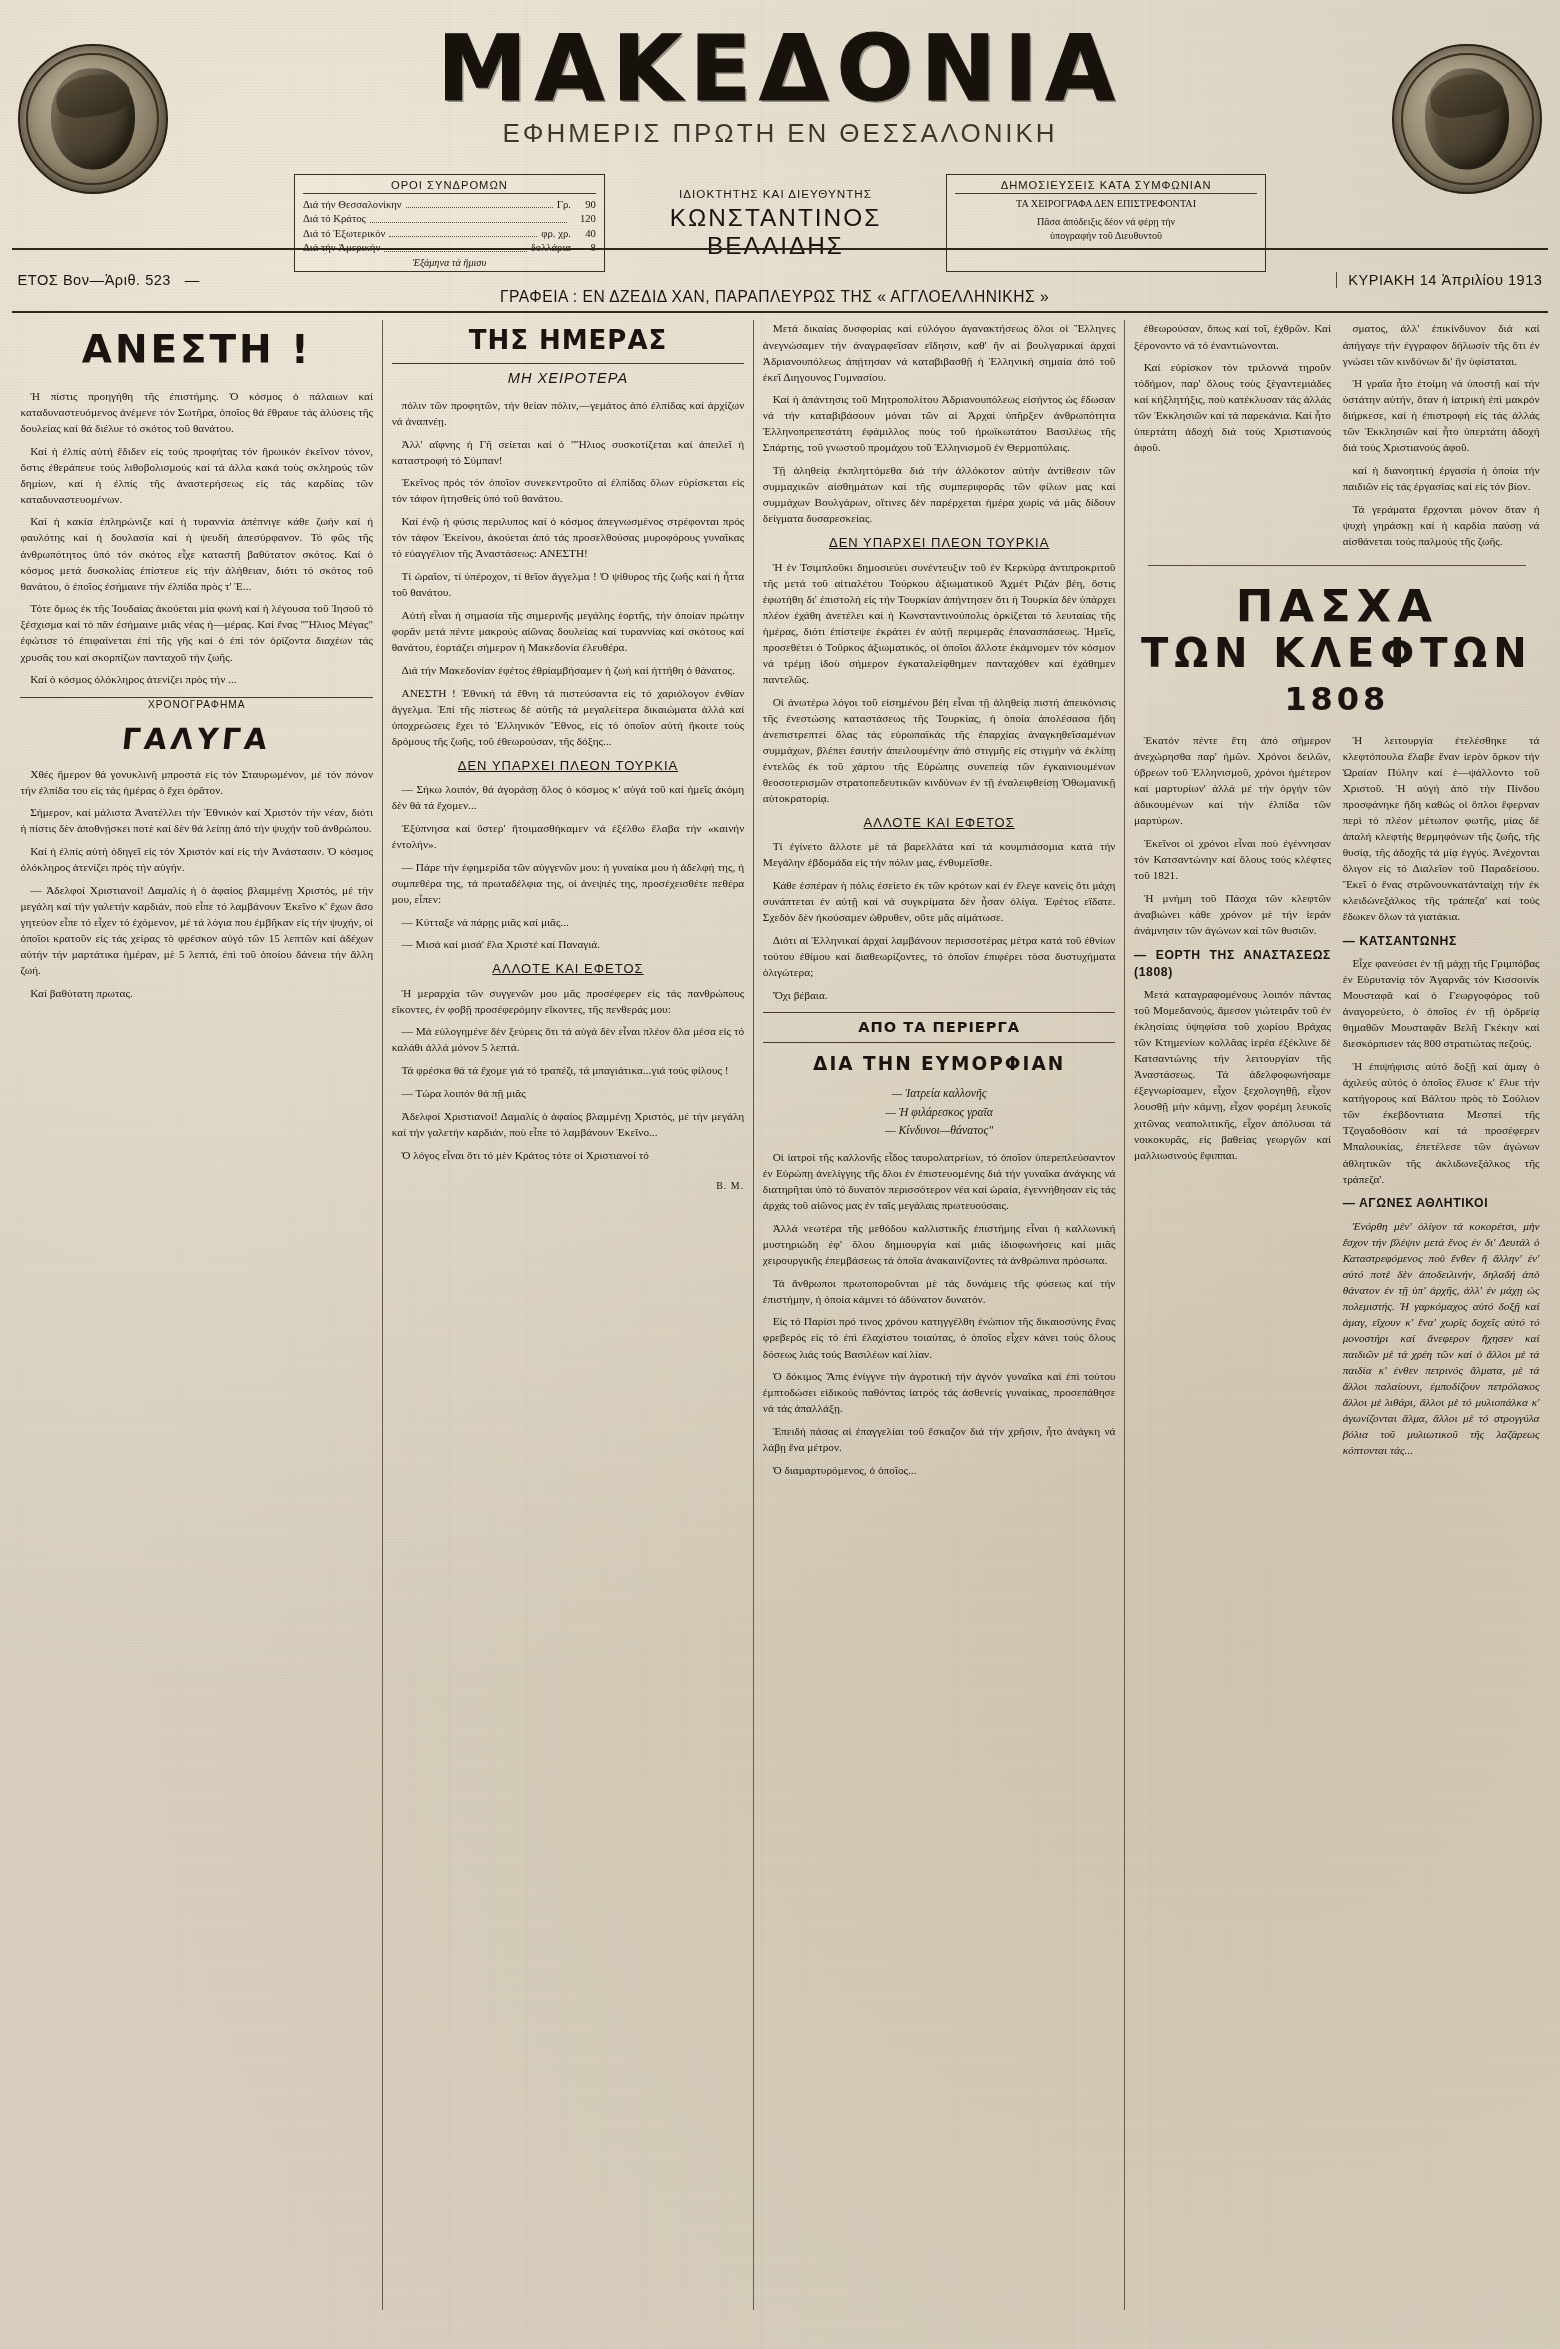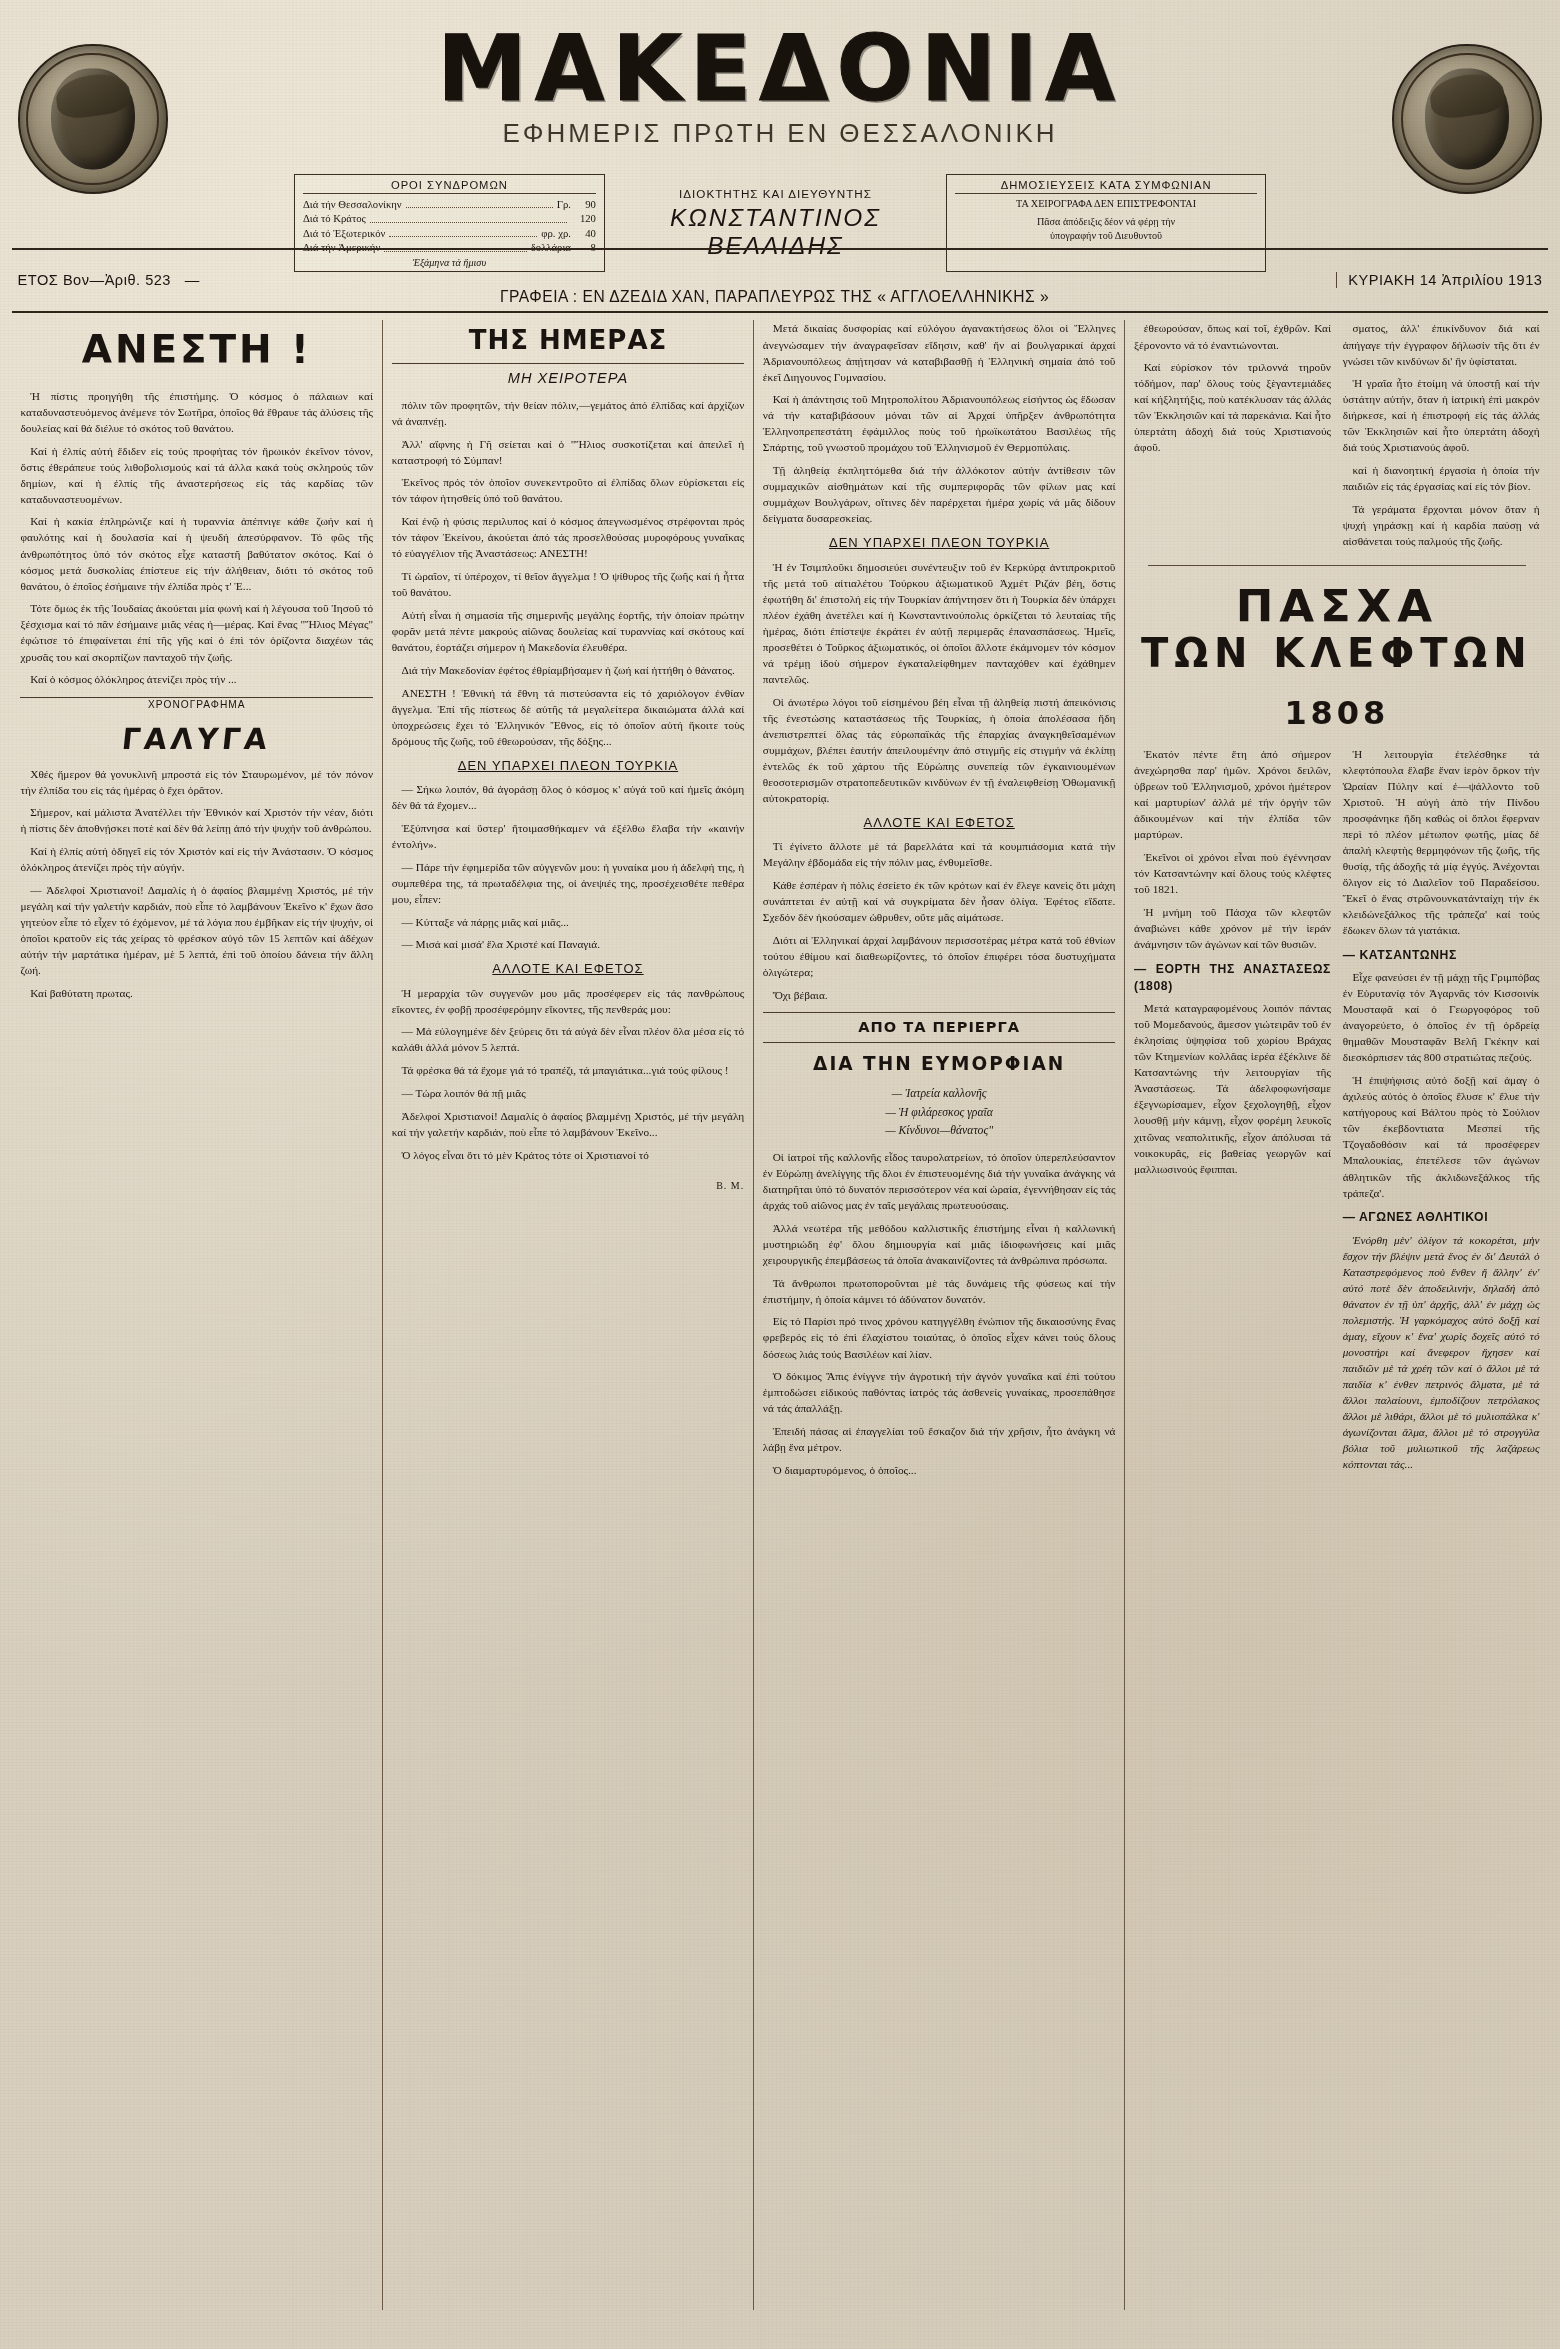--- a/index.html
+++ b/index.html
@@ -126,21 +126,20 @@
   .owner .lbl{
     font-family:"Liberation Sans", sans-serif;
     font-size:11.7px;
     letter-spacing:1px;
   }
   .owner .nm{
     font-family:"Liberation Sans", sans-serif;
     font-size:24.4px;
     letter-spacing:2px;
     margin-top:3.9px;
-    font-style:italic;
   }
   .ads-text{font-size:10.2px;line-height:1.4;text-align:center;}
   
   .issue-bar{
     position:relative;
     margin:3.9px 11.7px 0;
     border-top:2px solid #2e241a;
     border-bottom:2px solid #2e241a;
     padding:4.9px 5.9px;
     display:flex;
@@ -259,21 +258,21 @@
     font-weight:bold;
     font-size:40px;
     letter-spacing:5.9px;
     line-height:1.1;
   }
   .feature .l3{
     font-family:"DejaVu Sans", sans-serif;
     font-weight:bold;
     font-size:32px;
     letter-spacing:3.9px;
-    margin-top:16px;
+    margin-top:2px;
   }
   .dash-head{
     font-family:"Liberation Sans", sans-serif;
     font-size:12.2px;
     letter-spacing:0.6px;
     margin:8.8px 0 4.9px;
     font-weight:bold;
   }
   .toc-list{margin:5.9px 0 7.8px;padding:0;list-style:none;text-align:center;font-style:italic;font-size:11.7px;line-height:1.6;}
   

